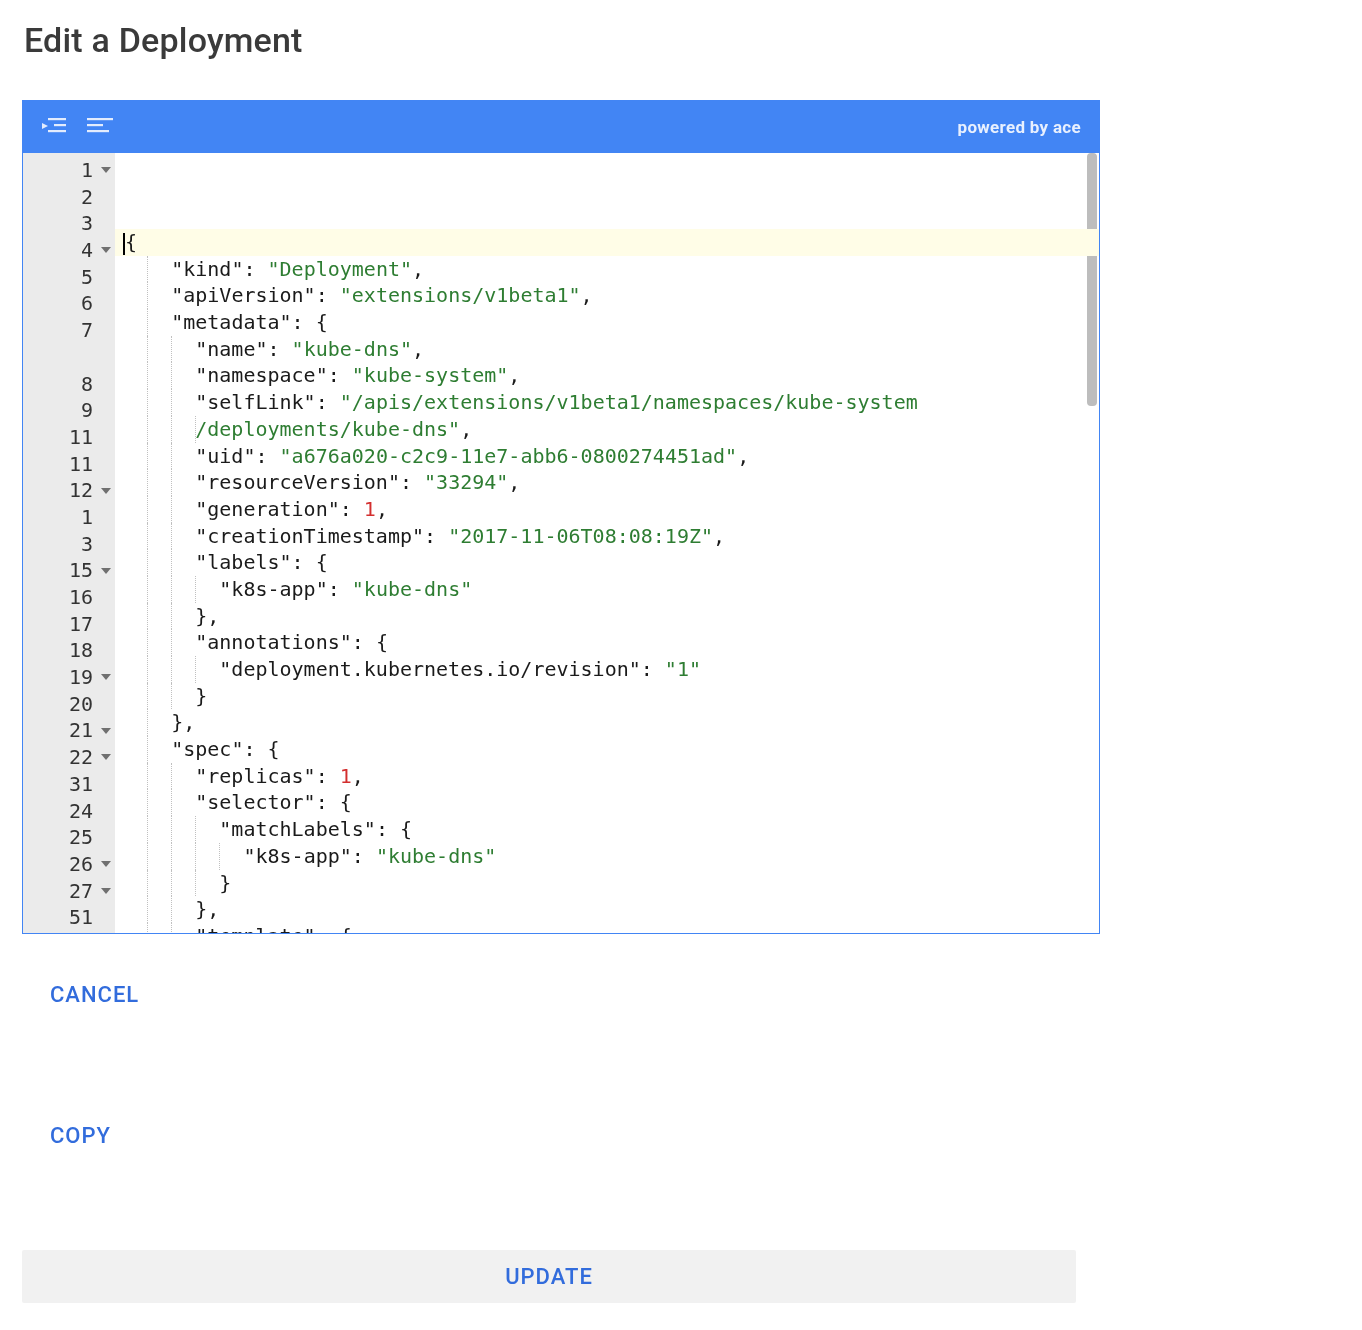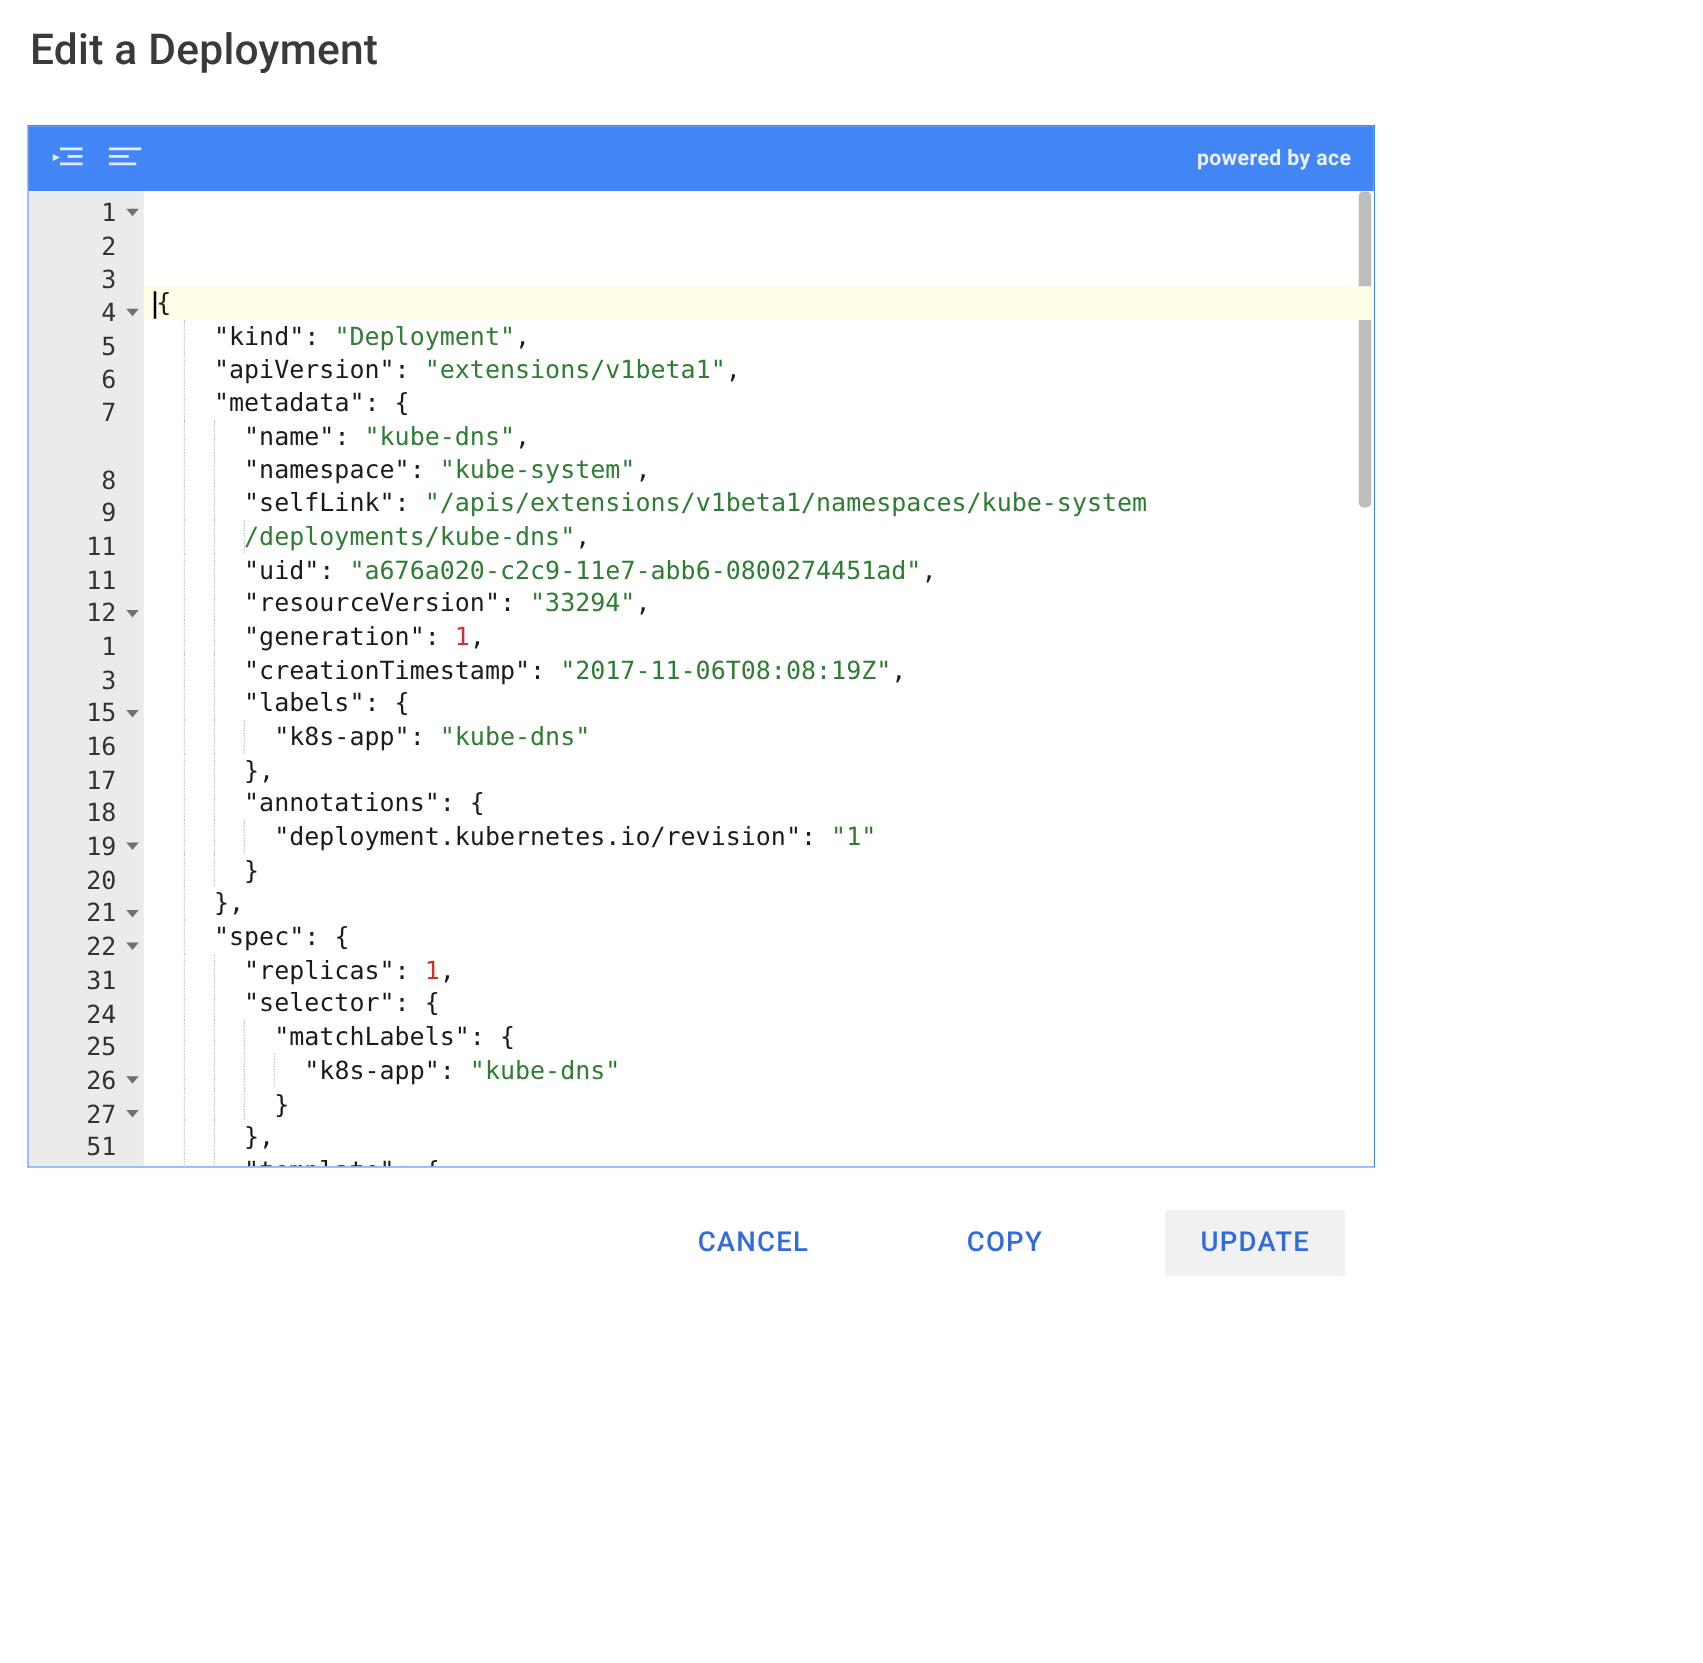--- a/index.html
+++ b/index.html
@@ -125,23 +125,24 @@
     right:2px;
     top:0;
     width:10px;
     height:253px;
     background:#bdbdbd;
     border-radius:4px;
   }
   .actions {
     display:flex;
     justify-content:flex-end;
-    gap:70px;
+    gap:88px;
     padding:34px 24px 0 0;
     margin-left:22px;
+    flex-direction:column;
   }
   .actions .btn {
     font-size:22px;
     font-weight:500;
     letter-spacing:1px;
     color:#326cdc;
     cursor:pointer;
     padding:14px 28px;
     border-radius:2px;
   }

